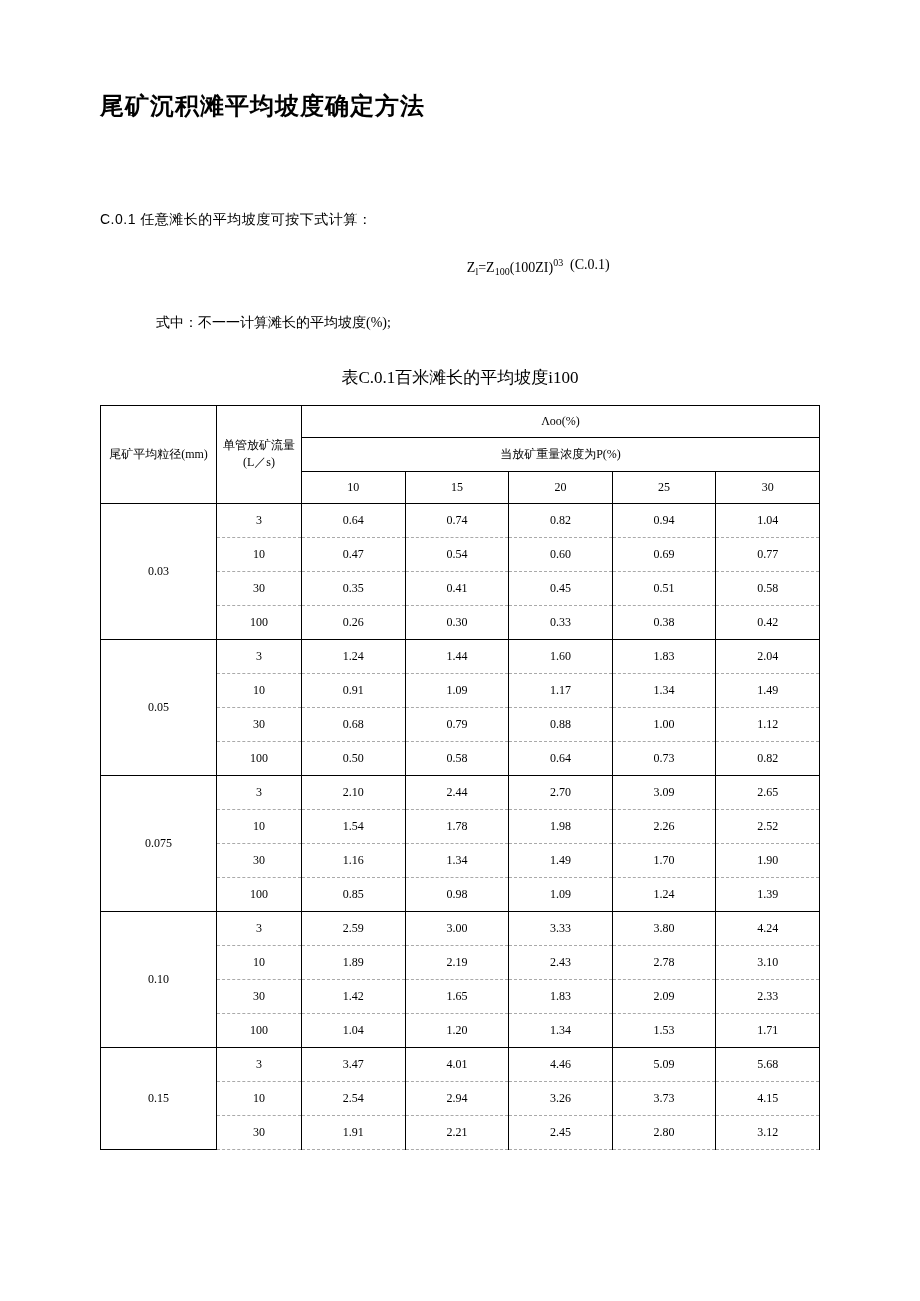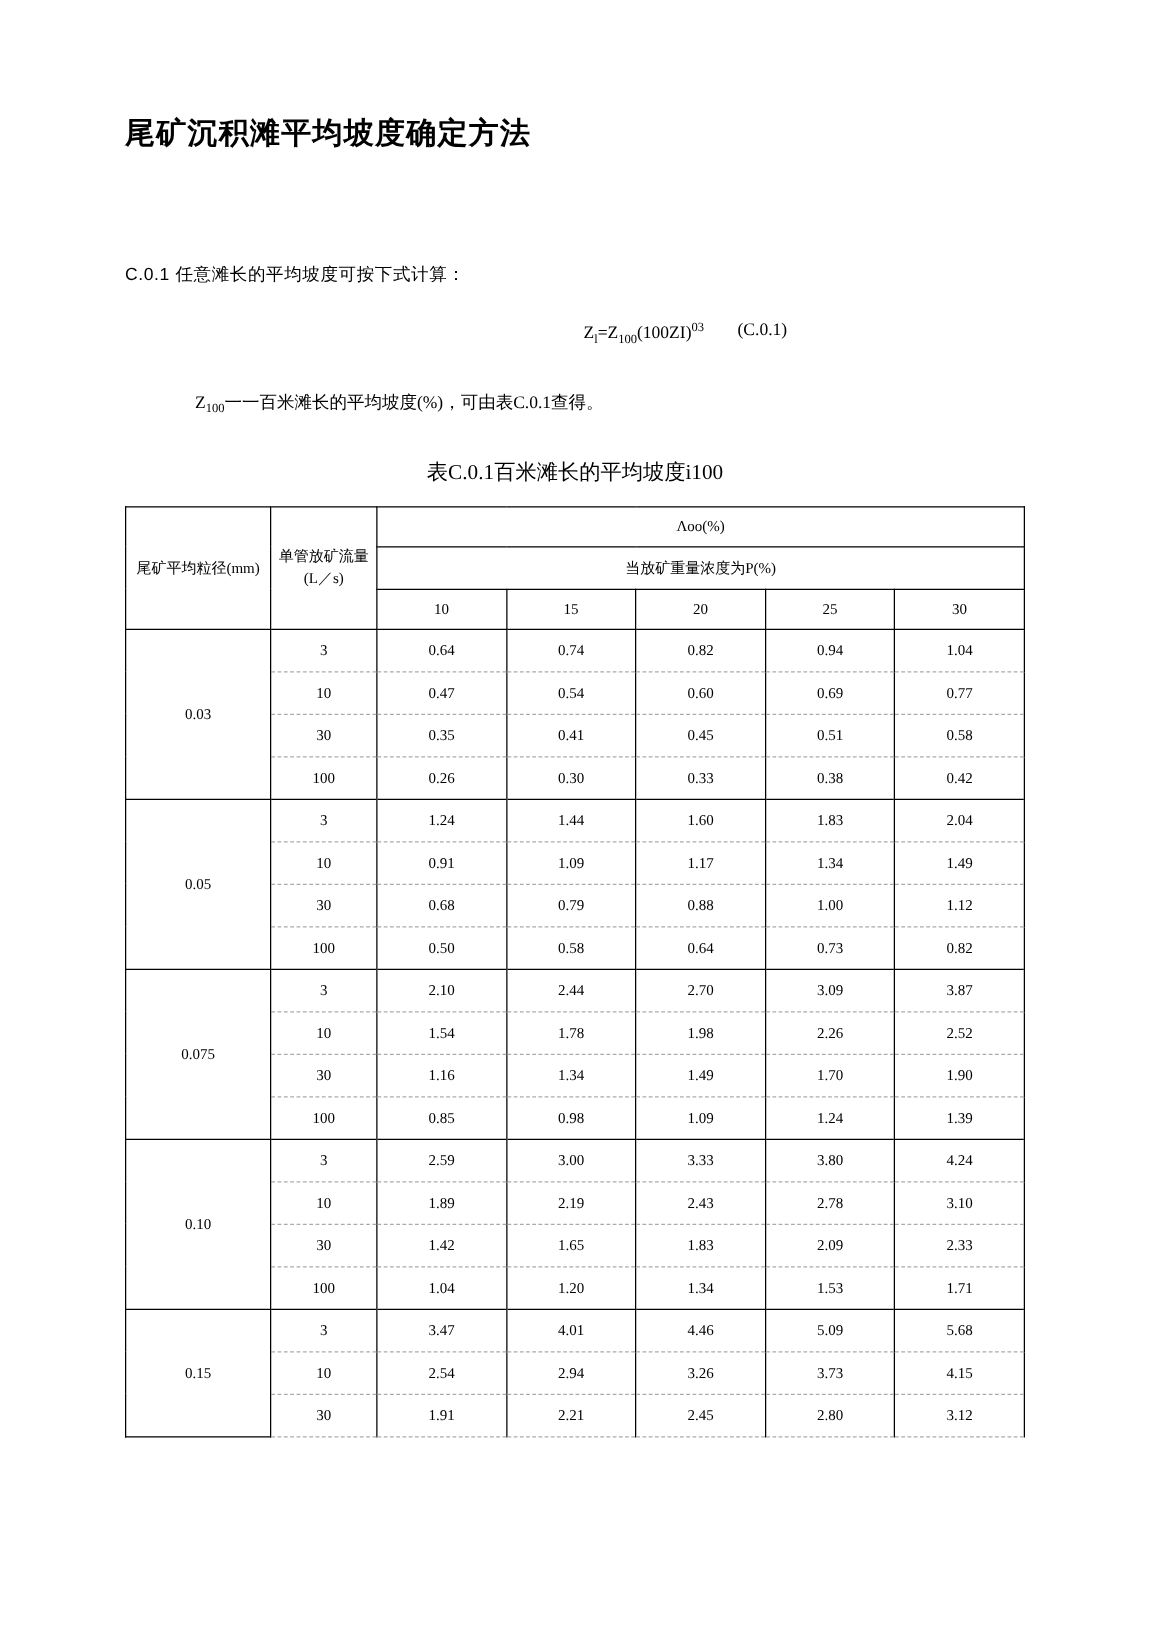--- a/index.html
+++ b/index.html
@@ -31,21 +31,21 @@
       align-items: baseline;
       position: relative;
       margin-bottom: 28px;
       font-family: "Times New Roman", serif;
     }
     .formula {
       margin-left: 110px;
     }
     .formula-num {
       position: absolute;
-      left: 490px;
+      left: 470px;
       font-family: "SimSun", serif;
     }
     sub { font-size: 10px; vertical-align: sub; }
     sup { font-size: 10px; vertical-align: super; }
     .definitions {
       margin-left: 56px;
       line-height: 2.6;
       font-size: 14px;
     }
     .definitions p { margin-bottom: 6px; }
@@ -86,23 +86,21 @@
 <p class="section-label">C.0.1 任意滩长的平均坡度可按下式计算：</p>
 
 <div class="formula-row">
   <span class="formula">
     <span class="rm">Z</span><sub>l</sub><span class="rm">=Z</span><sub>100</sub><span class="rm">(100ZI)</span><sup>03</sup>
   </span>
   <span class="formula-num">(C.0.1)</span>
 </div>
 
 <div class="definitions">
-  <p>
-    <span class="rm">Z</span><sub>100</sub><span>一一百米滩长的平均坡度(%)，可由表C.0.1查得。</span>
-  </p>
+  <p>式中：不一一计算滩长的平均坡度(%);</p>
 </div>
 
 <p class="table-caption">表C.0.1百米滩长的平均坡度i100</p>
 
 <table>
   <thead>
     <tr>
       <th class="col-diam" rowspan="3">尾矿平均粒径(mm)</th>
       <th class="col-flow" rowspan="3">单管放矿流量(L／s)</th>
       <th colspan="5">Λoo(%)</th>
@@ -185,21 +183,21 @@
         <td class="data">0.73</td>
         <td class="data">0.82</td>
       </tr>
       <tr class="group-first">
         <td class="col-diam" rowspan="4">0.075</td>
         <td class="flow-col">3</td>
         <td class="data">2.10</td>
         <td class="data">2.44</td>
         <td class="data">2.70</td>
         <td class="data">3.09</td>
-        <td class="data">3.87</td>
+        <td class="data">2.65</td>
       </tr>
       <tr>
         <td class="flow-col">10</td>
         <td class="data">1.54</td>
         <td class="data">1.78</td>
         <td class="data">1.98</td>
         <td class="data">2.26</td>
         <td class="data">2.52</td>
       </tr>
       <tr>

